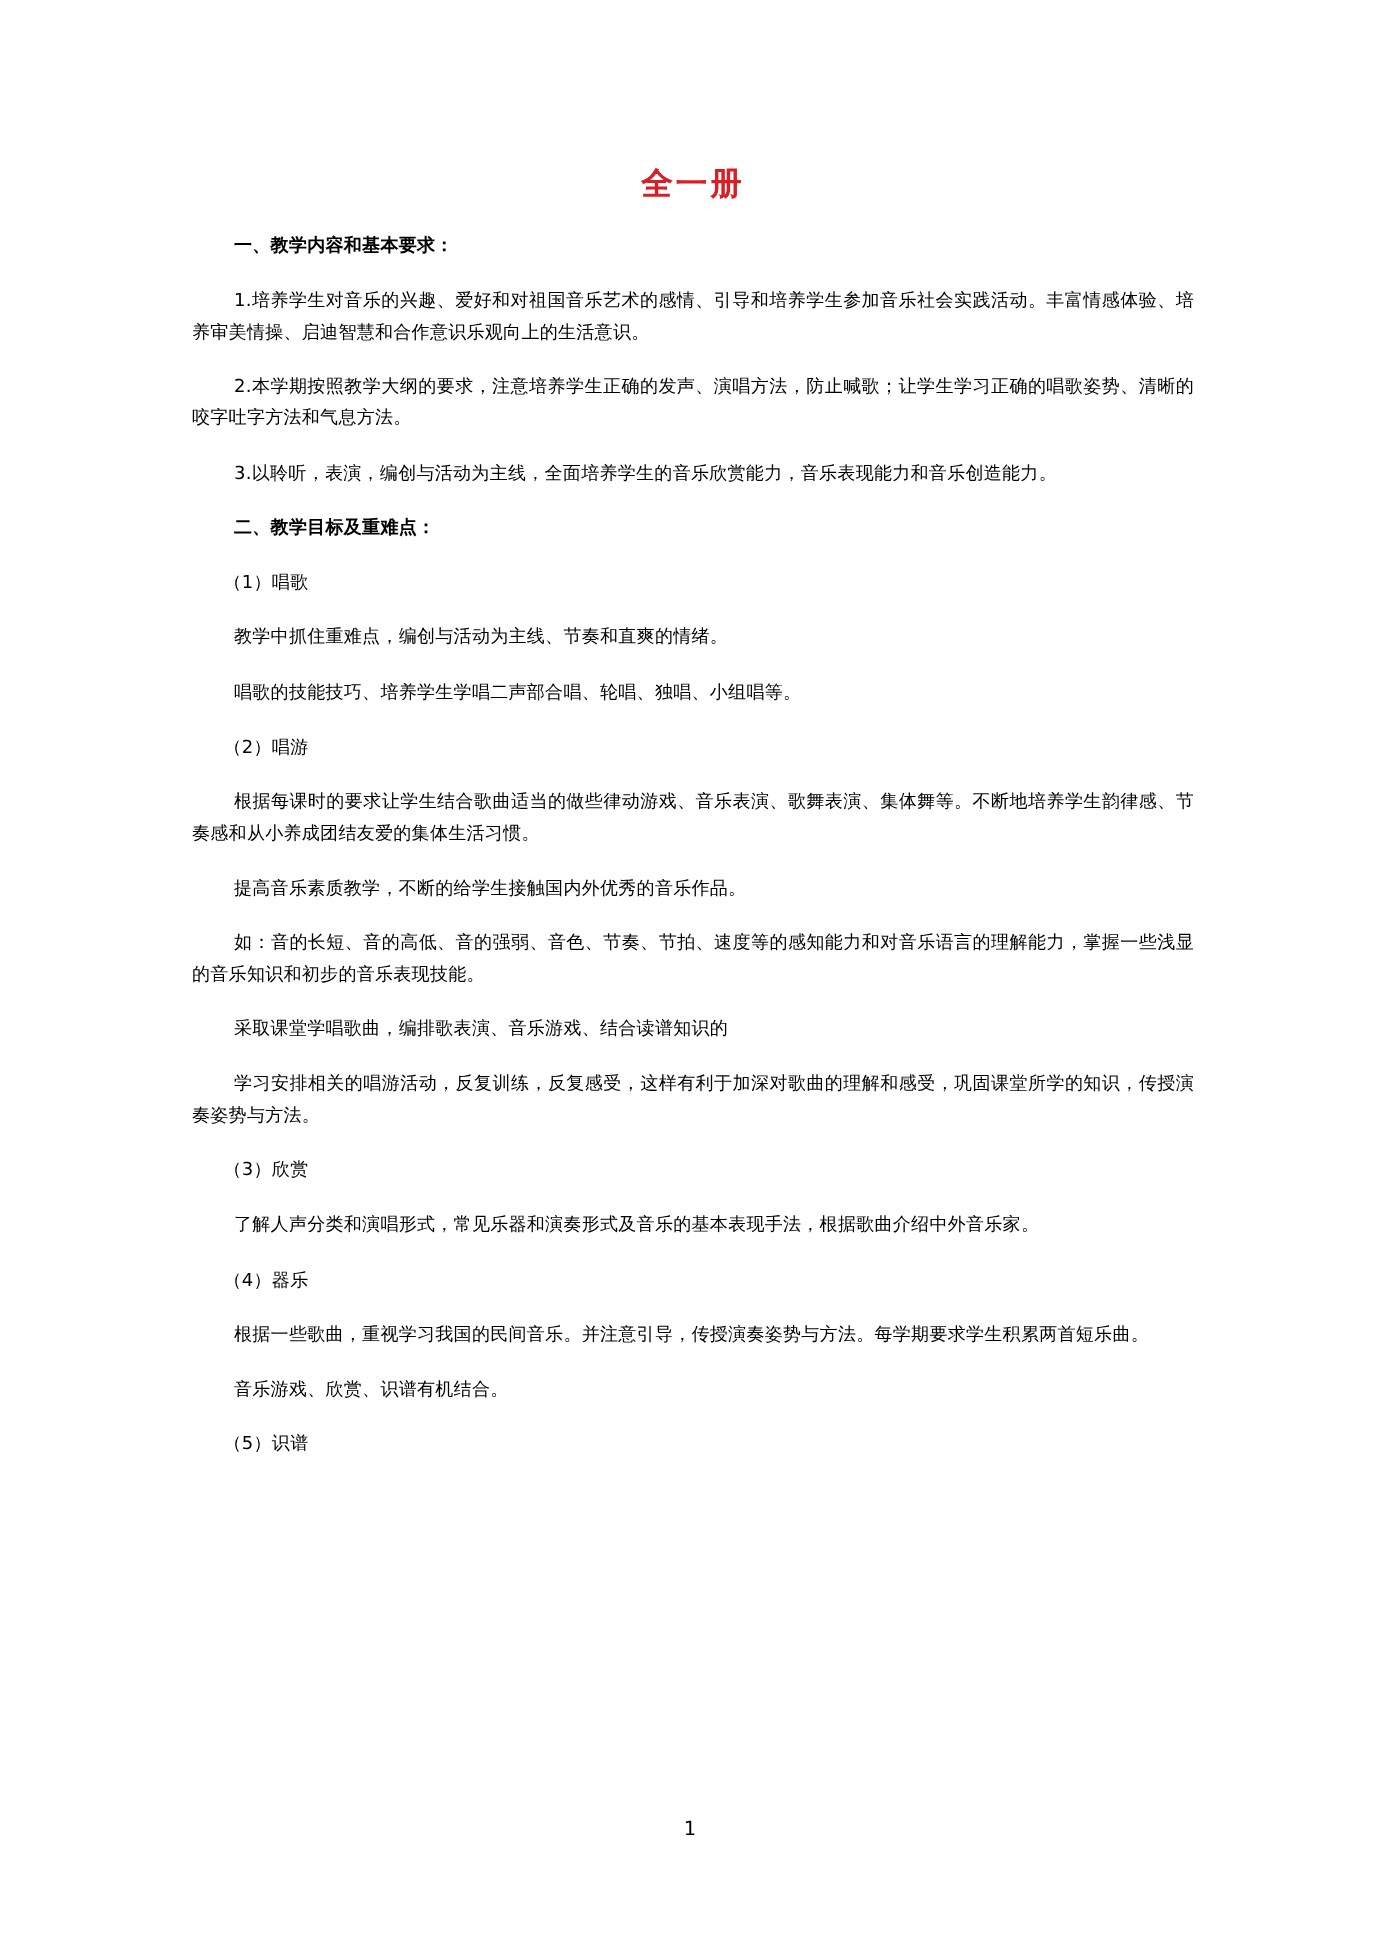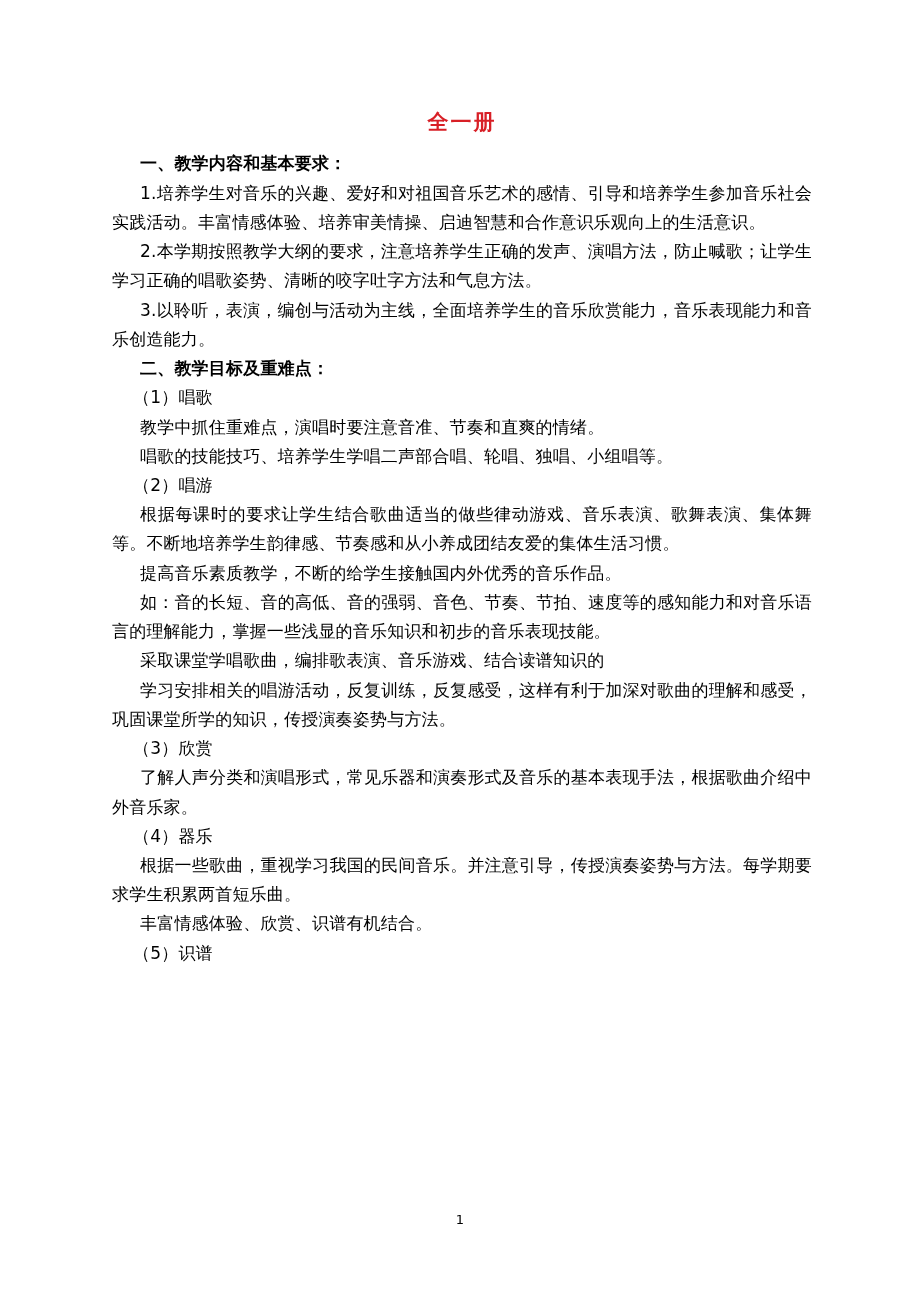--- a/index.html
+++ b/index.html
@@ -32,23 +32,23 @@
     color: #d81f26;
     font-size: 21px;
     font-weight: bold;
     text-align: center;
     letter-spacing: 2px;
     margin: 0 0 12px 0;
     line-height: 1.4;
     font-family: "DejaVu Sans", "Liberation Sans", sans-serif;
   }
   .para {
-    font-size: 17px;
+    font-size: 12px;
     line-height: 1.72;
-    margin: 0;
+    margin: 16px;
     text-align: justify;
     text-justify: inter-ideograph;
     letter-spacing: 0.2px;
   }
   .indent {
     text-indent: 28px;
   }
   .indent-half {
     text-indent: 21px;
   }
@@ -71,30 +71,30 @@
 <div class="page">
   <div class="content">
     <h1 class="doc-title">全一册</h1>
     <div id="blocks">
         <p class="para indent bold">一、教学内容和基本要求：</p>
         <p class="para indent">1.培养学生对音乐的兴趣、爱好和对祖国音乐艺术的感情、引导和培养学生参加音乐社会实践活动。丰富情感体验、培养审美情操、启迪智慧和合作意识乐观向上的生活意识。</p>
         <p class="para indent">2.本学期按照教学大纲的要求，注意培养学生正确的发声、演唱方法，防止喊歌；让学生学习正确的唱歌姿势、清晰的咬字吐字方法和气息方法。</p>
         <p class="para indent">3.以聆听，表演，编创与活动为主线，全面培养学生的音乐欣赏能力，音乐表现能力和音乐创造能力。</p>
         <p class="para indent bold">二、教学目标及重难点：</p>
         <p class="para indent-half">（1）唱歌</p>
-        <p class="para indent">教学中抓住重难点，演唱时要注意音准、节奏和直爽的情绪。</p>
+        <p class="para indent">教学中抓住重难点，编创与活动为主线、节奏和直爽的情绪。</p>
         <p class="para indent">唱歌的技能技巧、培养学生学唱二声部合唱、轮唱、独唱、小组唱等。</p>
         <p class="para indent-half">（2）唱游</p>
         <p class="para indent">根据每课时的要求让学生结合歌曲适当的做些律动游戏、音乐表演、歌舞表演、集体舞等。不断地培养学生韵律感、节奏感和从小养成团结友爱的集体生活习惯。</p>
         <p class="para indent">提高音乐素质教学，不断的给学生接触国内外优秀的音乐作品。</p>
         <p class="para indent">如：音的长短、音的高低、音的强弱、音色、节奏、节拍、速度等的感知能力和对音乐语言的理解能力，掌握一些浅显的音乐知识和初步的音乐表现技能。</p>
         <p class="para indent">采取课堂学唱歌曲，编排歌表演、音乐游戏、结合读谱知识的</p>
         <p class="para indent">学习安排相关的唱游活动，反复训练，反复感受，这样有利于加深对歌曲的理解和感受，巩固课堂所学的知识，传授演奏姿势与方法。</p>
         <p class="para indent-half">（3）欣赏</p>
         <p class="para indent">了解人声分类和演唱形式，常见乐器和演奏形式及音乐的基本表现手法，根据歌曲介绍中外音乐家。</p>
         <p class="para indent-half">（4）器乐</p>
         <p class="para indent">根据一些歌曲，重视学习我国的民间音乐。并注意引导，传授演奏姿势与方法。每学期要求学生积累两首短乐曲。</p>
-        <p class="para indent">丰富情感体验、欣赏、识谱有机结合。</p>
+        <p class="para indent">音乐游戏、欣赏、识谱有机结合。</p>
         <p class="para indent-half">（5）识谱</p>
       </div>
   </div>
   <div class="page-number">1</div>
 </div>
 
 </body></html>

